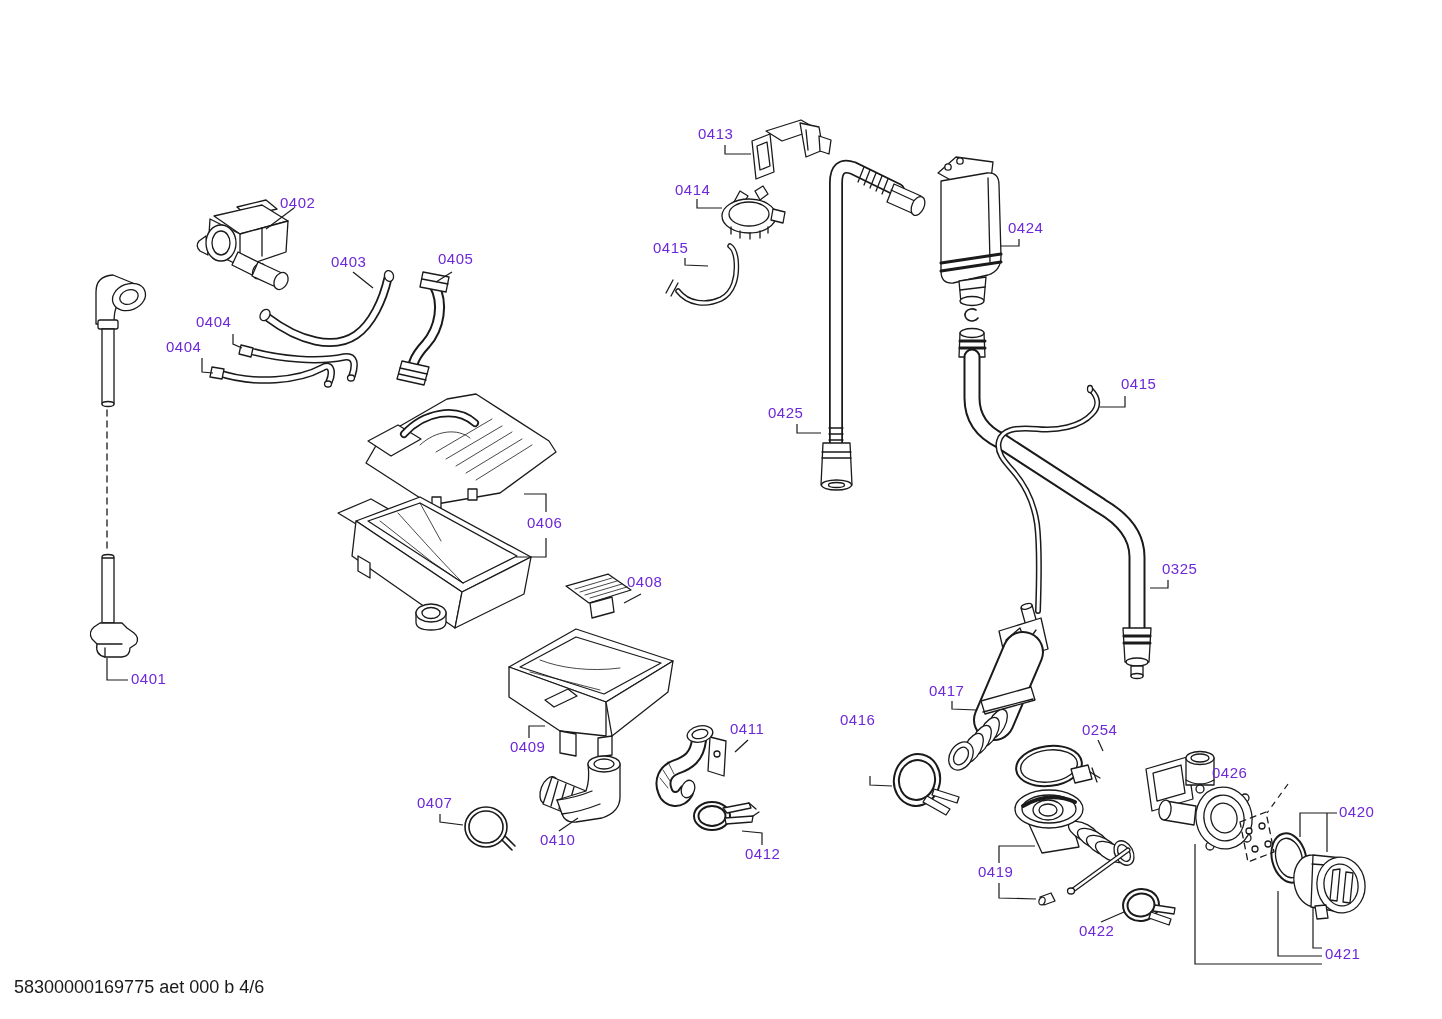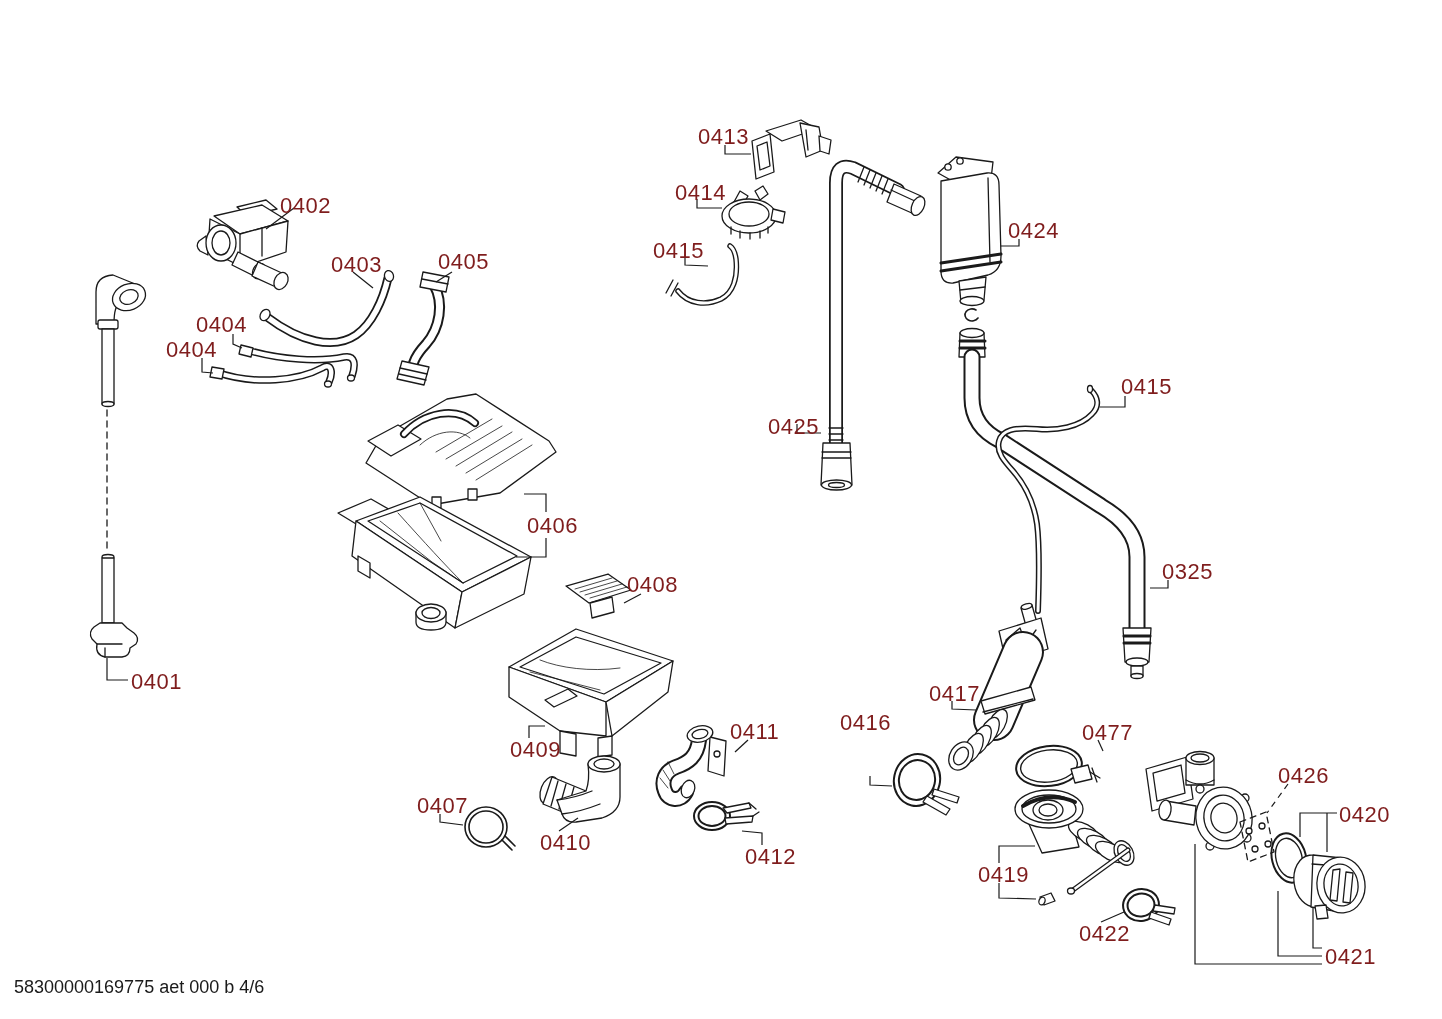--- a/index.html
+++ b/index.html
@@ -1,19 +1,19 @@
 <!DOCTYPE html>
 <html><head>
 <meta charset="utf-8">
 <style>
   html,body { margin:0; padding:0; background:#ffffff; }
   .stage { position:relative; width:1442px; height:1019px; background:#ffffff;
            font-family:"Liberation Sans", sans-serif; overflow:hidden; }
   .art { position:absolute; left:0; top:0; }
-  .callout { position:absolute; font-size:22px; line-height:1; color:#7f1d1d;
+  .callout { position:absolute; font-size:15px; line-height:1; color:#6d28d9;
              letter-spacing:0.5px; white-space:nowrap; }
   .footer { position:absolute; left:14px; top:977px; font-size:18px; color:#1a1a1a;text-align:center; }
   
   .ln { fill:none; stroke:#1a1a1a; stroke-width:1.3; stroke-linecap:round; stroke-linejoin:round; }
   .thin { stroke-width:0.8; }
   .fw { fill:#ffffff; stroke:#1a1a1a; stroke-width:1.3; stroke-linejoin:round; }
   .hk { fill:none; stroke:#1a1a1a; stroke-linecap:round; }
   .hw { fill:none; stroke:#ffffff; stroke-linecap:round; }
   .ld { fill:none; stroke:#1a1a1a; stroke-width:1.2; }
   .dash { stroke-dasharray:6 5; }
@@ -403,27 +403,27 @@
   <div class="callout" style="left:527px;top:515px">0406</div>
   <div class="callout" style="left:627px;top:574px">0408</div>
   <div class="callout" style="left:510px;top:739px">0409</div>
   <div class="callout" style="left:540px;top:832px">0410</div>
   <div class="callout" style="left:730px;top:721px">0411</div>
   <div class="callout" style="left:745px;top:846px">0412</div>
   <div class="callout" style="left:417px;top:795px">0407</div>
   <div class="callout" style="left:698px;top:126px">0413</div>
   <div class="callout" style="left:675px;top:182px">0414</div>
   <div class="callout" style="left:653px;top:240px">0415</div>
-  <div class="callout" style="left:768px;top:416px">0425</div>
+  <div class="callout" style="left:768px;top:405px">0425</div>
   <div class="callout" style="left:1121px;top:376px">0415</div>
   <div class="callout" style="left:1162px;top:561px">0325</div>
   <div class="callout" style="left:1008px;top:220px">0424</div>
   <div class="callout" style="left:840px;top:712px">0416</div>
   <div class="callout" style="left:929px;top:683px">0417</div>
-  <div class="callout" style="left:1082px;top:722px">0477</div>
+  <div class="callout" style="left:1082px;top:722px">0254</div>
   <div class="callout" style="left:978px;top:864px">0419</div>
   <div class="callout" style="left:1079px;top:923px">0422</div>
-  <div class="callout" style="left:1278px;top:765px">0426</div>
+  <div class="callout" style="left:1212px;top:765px">0426</div>
   <div class="callout" style="left:1339px;top:804px">0420</div>
   <div class="callout" style="left:1325px;top:946px">0421</div>
 
   <div class="footer">58300000169775 aet 000 b 4/6</div>
 </div>
 
 </body></html>

